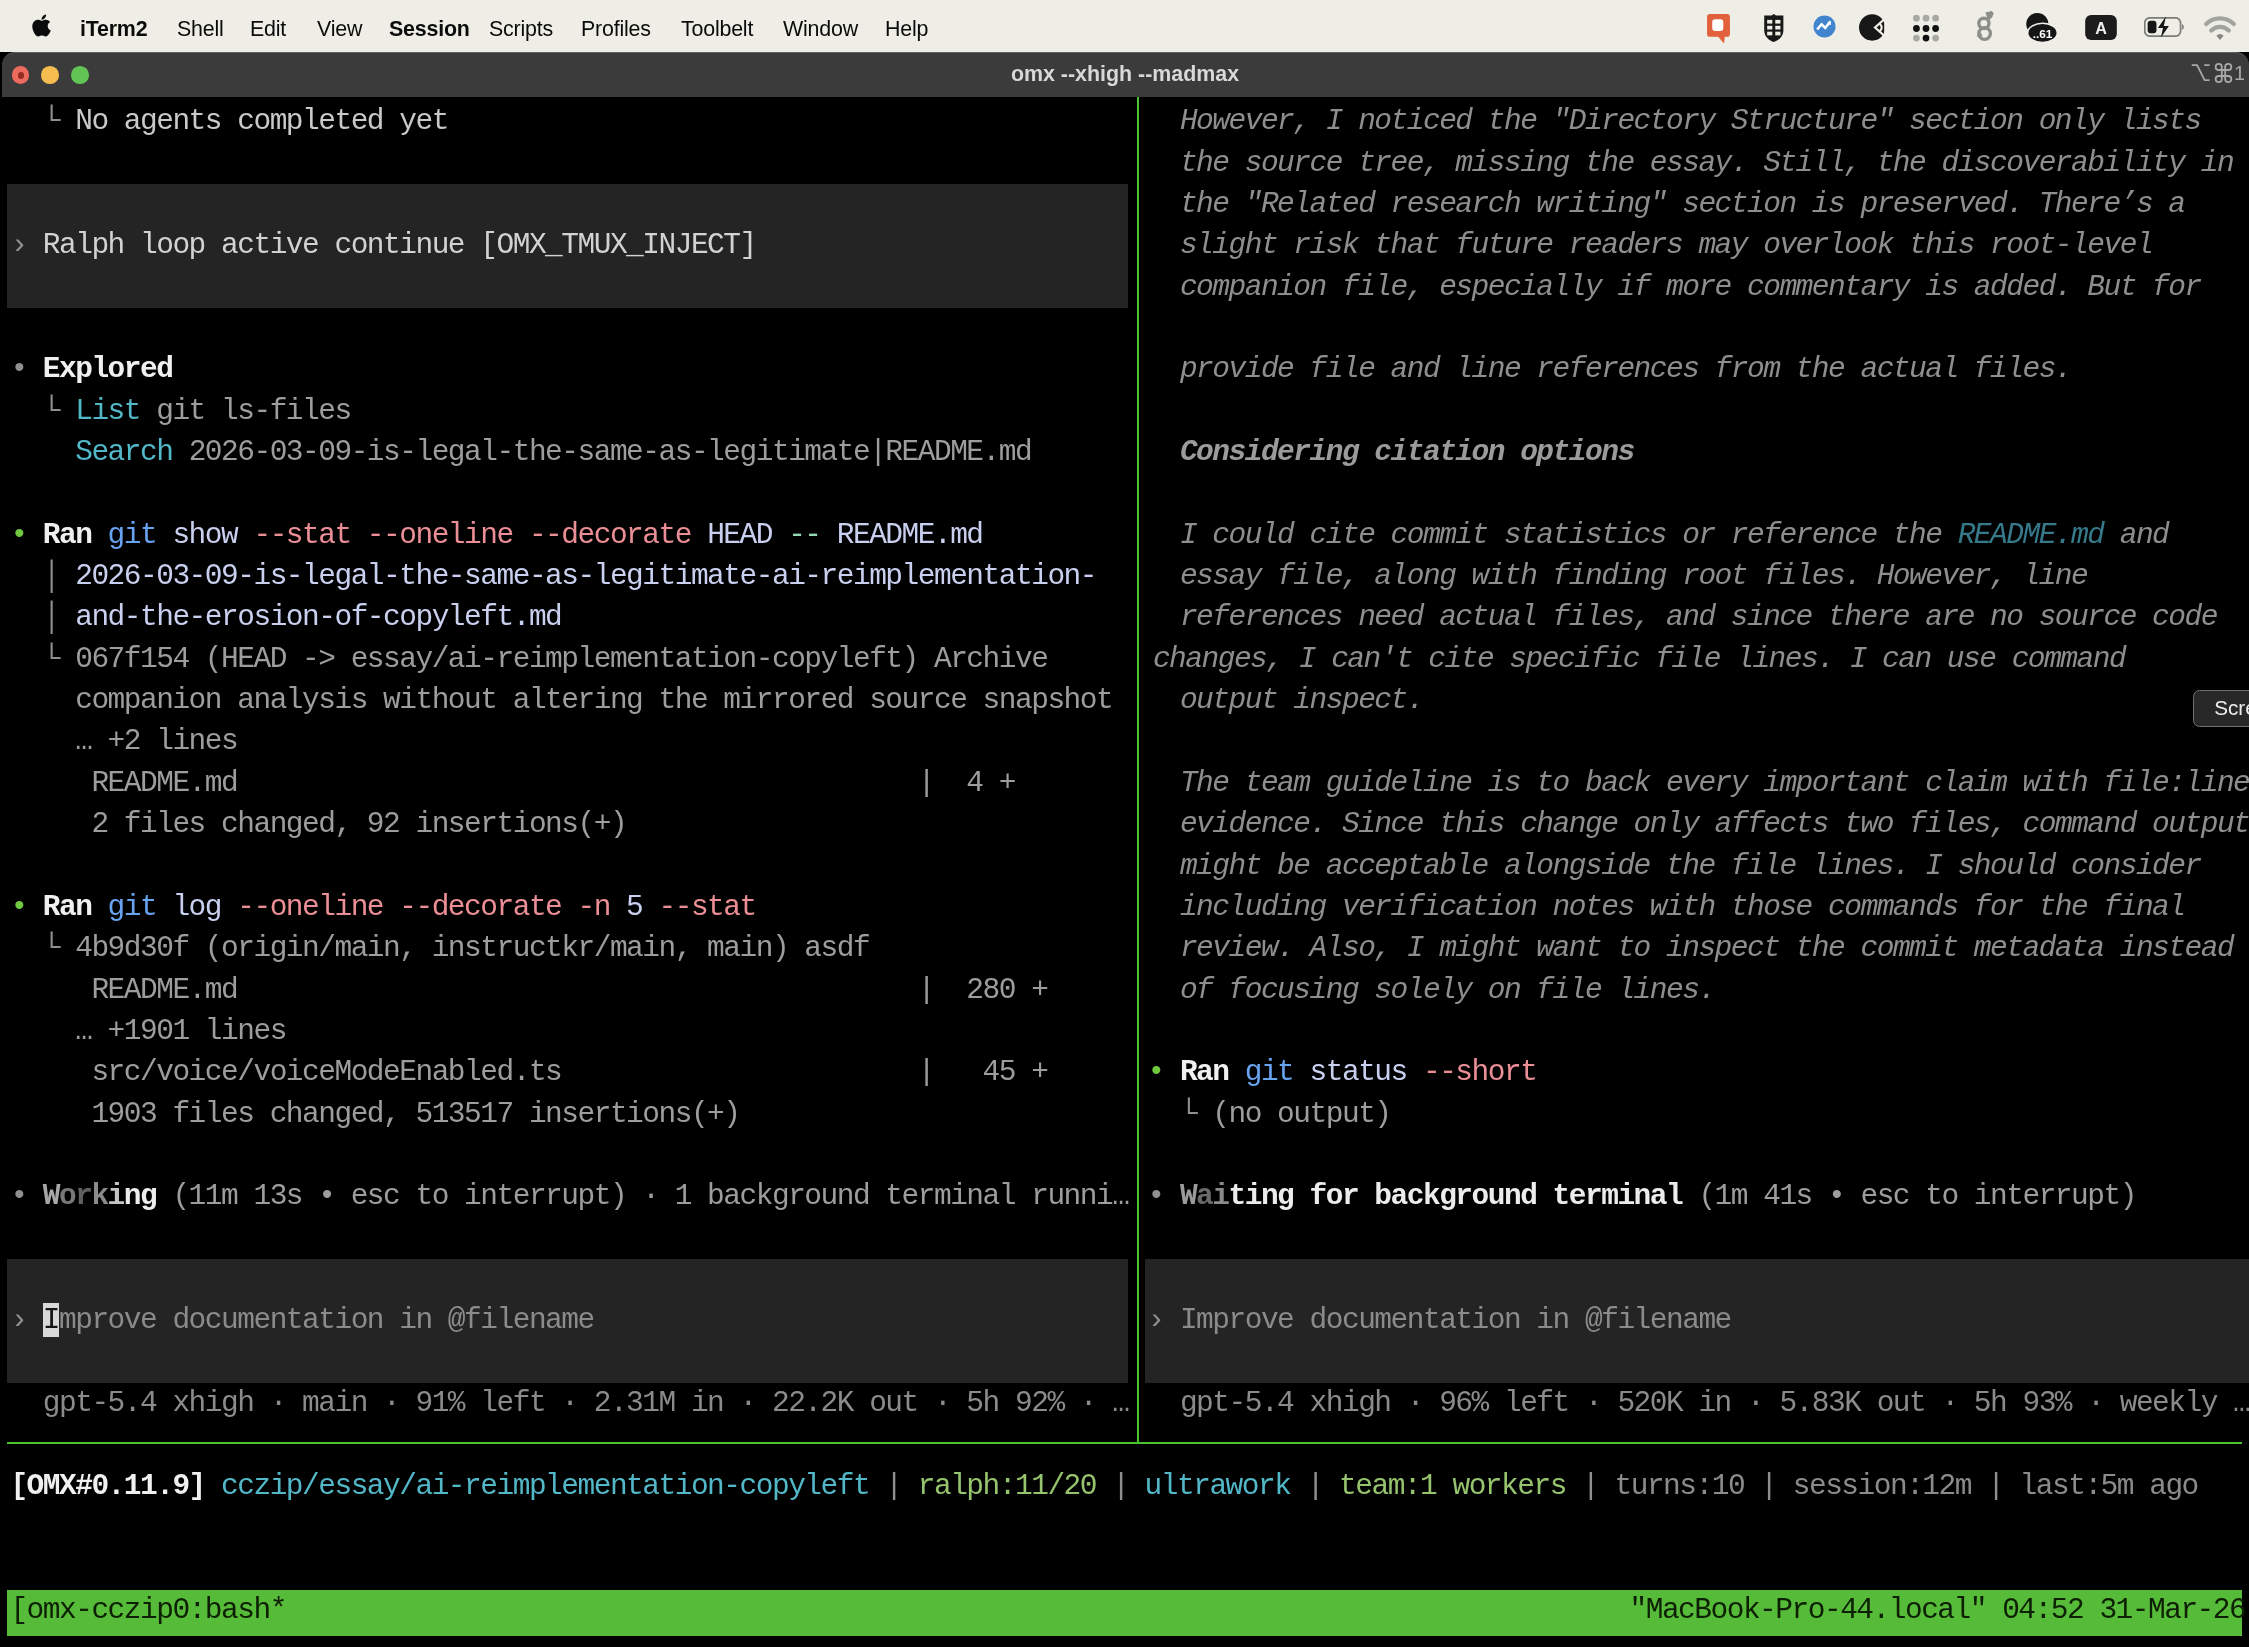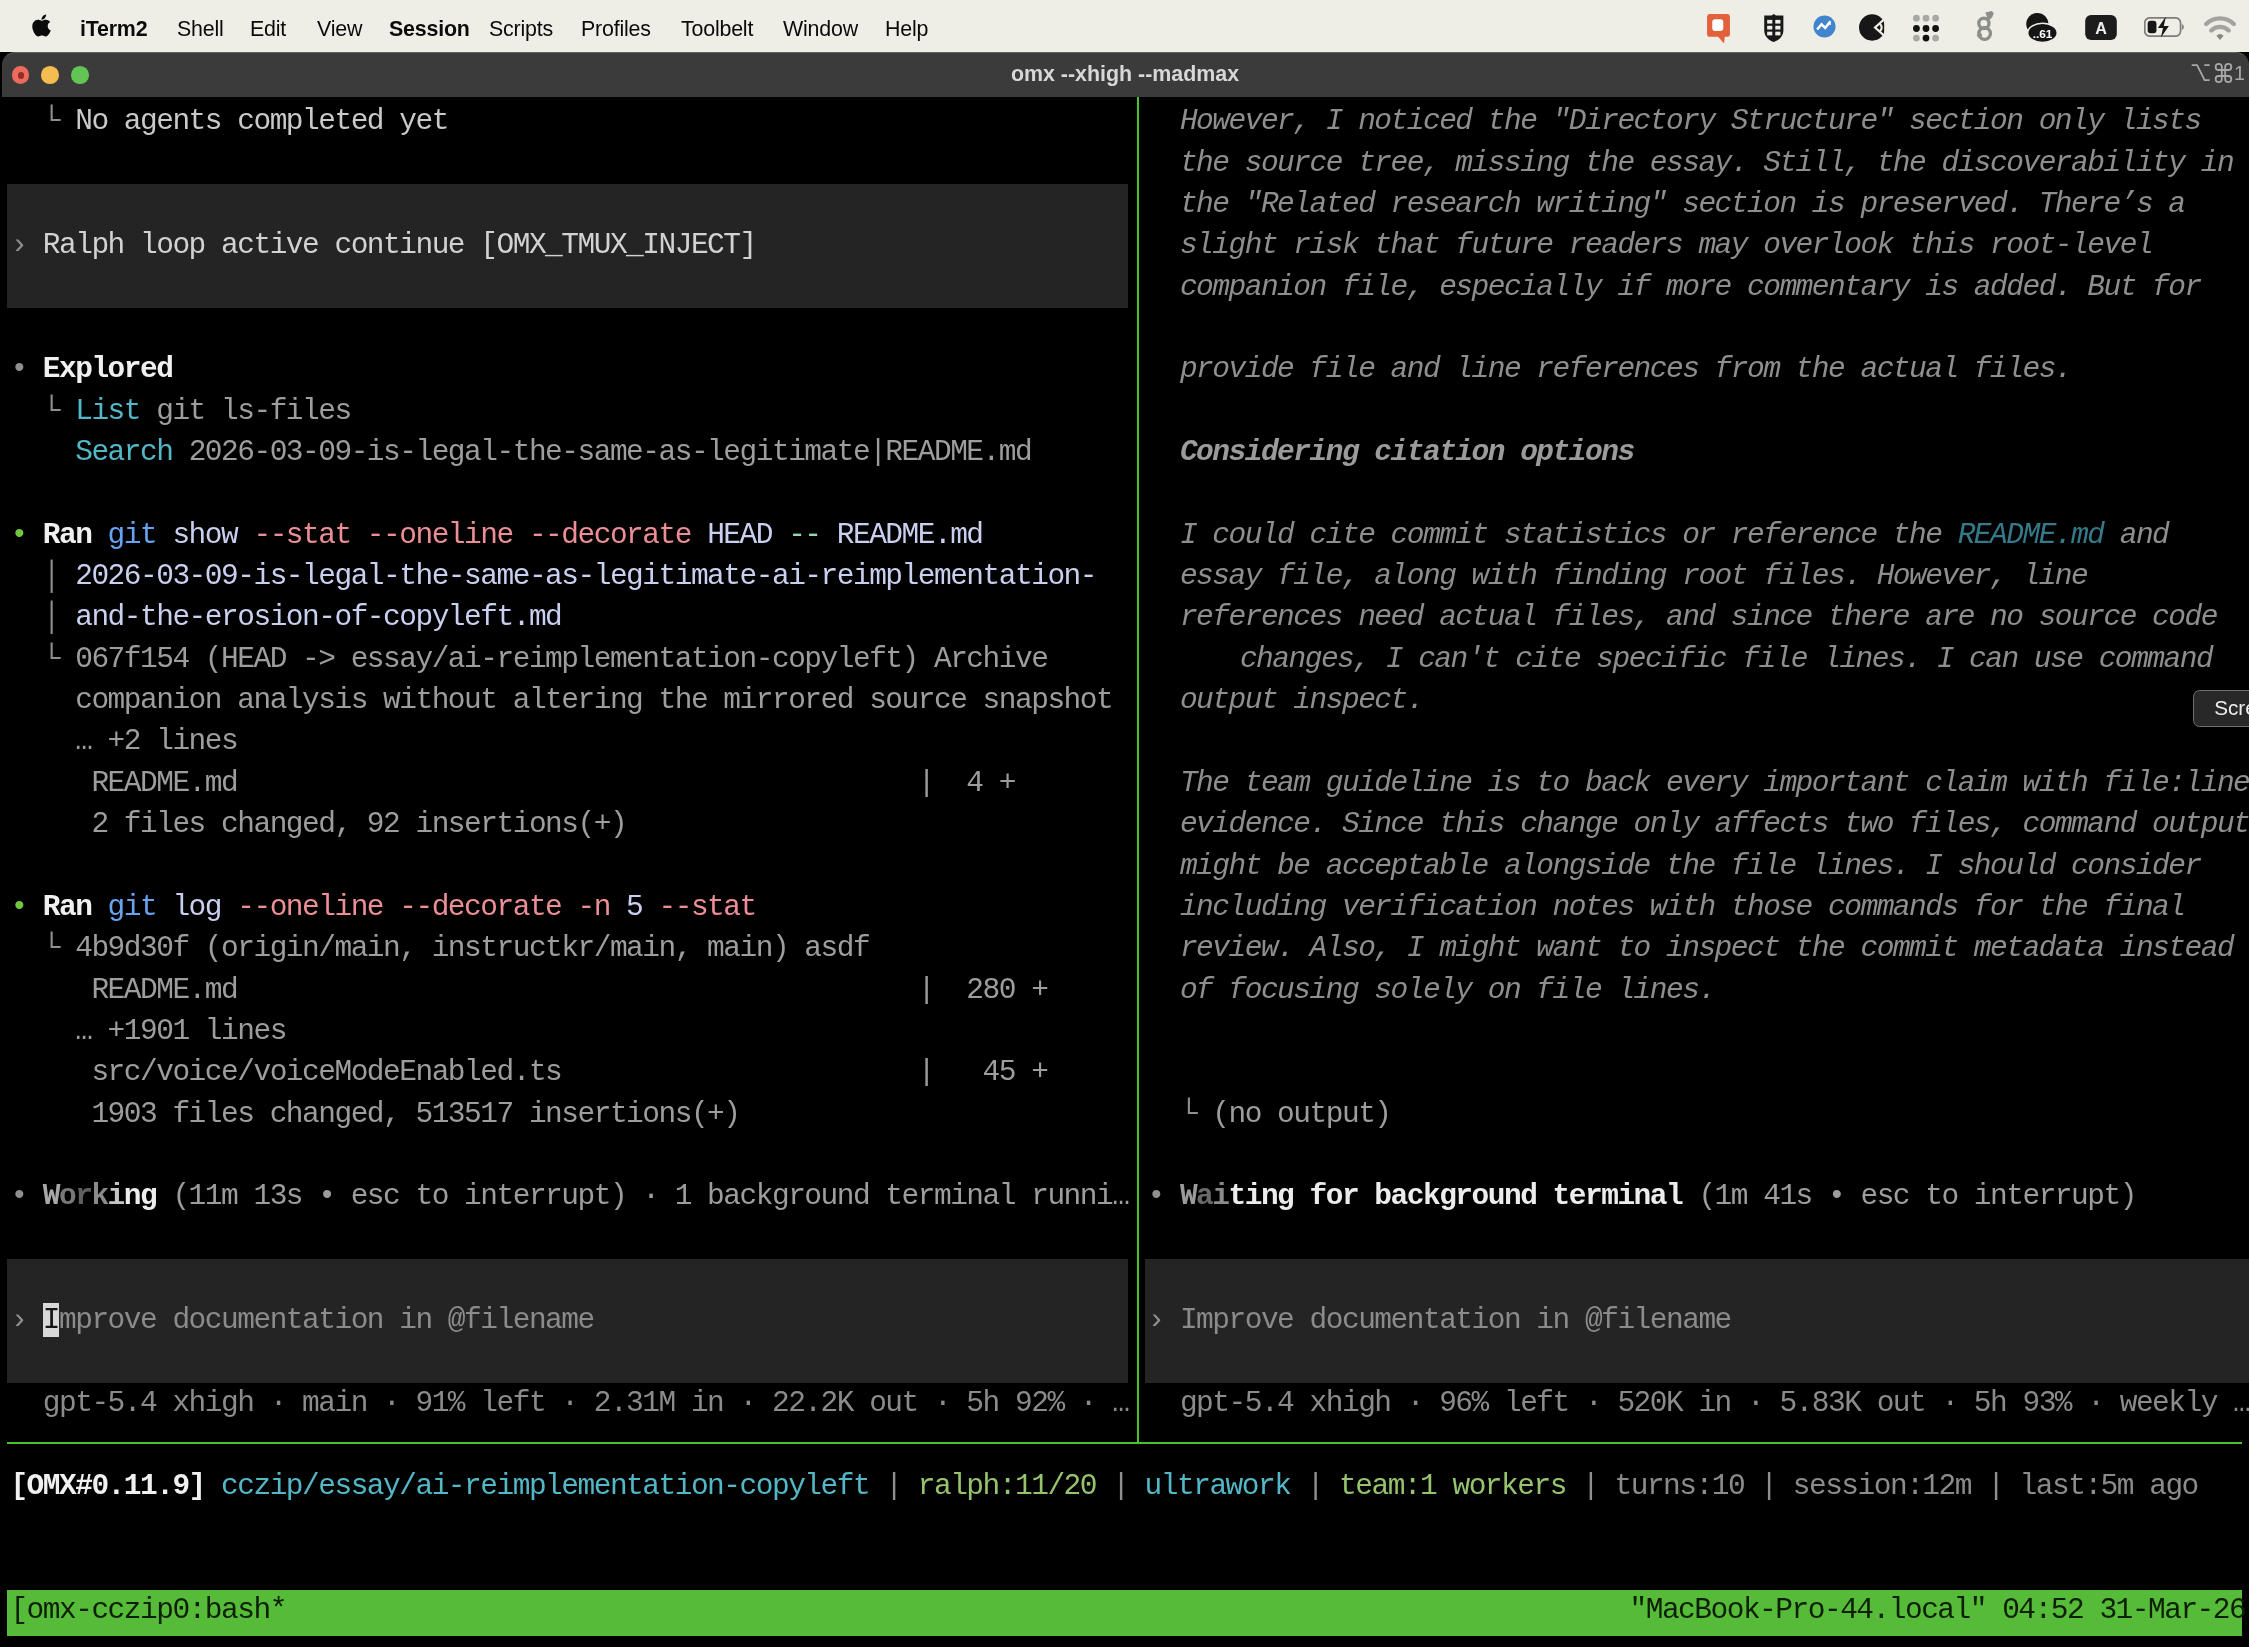--- a/index.html
+++ b/index.html
@@ -154,30 +154,31 @@
     <div class="r" style="left:8.9px;top:1286px">  <span class="st">gpt-5.4 xhigh · main · 91% left · 2.31M in · 22.2K out · 5h 92% · …</span></div>
     <div class="r" style="left:8.9px;top:1369px"><span class="w">[OMX#0.11.9]</span> <span class="cy">cczip/essay/ai-reimplementation-copyleft</span><span class="dim"> | </span><span class="gr">ralph:11/20</span><span class="dim"> | </span><span class="cy">ultrawork</span><span class="dim"> | </span><span class="gr">team:1 workers</span><span class="dim"> | </span><span class="st">turns:10</span><span class="dim"> | </span><span class="st">session:12m</span><span class="dim"> | </span><span class="st">last:5m ago</span></div>
     <div class="r" style="left:1146px;top:4.4px">  <span class="it">However, I noticed the "Directory Structure" section only lists</span></div>
     <div class="r" style="left:1146px;top:46px">  <span class="it">the source tree, missing the essay. Still, the discoverability in</span></div>
     <div class="r" style="left:1146px;top:87px">  <span class="it">the "Related research writing" section is preserved. There’s a</span></div>
     <div class="r" style="left:1146px;top:128px">  <span class="it">slight risk that future readers may overlook this root-level</span></div>
     <div class="r" style="left:1146px;top:170px">  <span class="it">companion file, especially if more commentary is added. But for</span></div>
     <div class="r" style="left:1146px;top:252px">  <span class="it">provide file and line references from the actual files.</span></div>
     <div class="r" style="left:1146px;top:459px">  <span class="it">essay file, along with finding root files. However, line</span></div>
     <div class="r" style="left:1146px;top:500px">  <span class="it">references need actual files, and since there are no source code</span></div>
-    <div class="r" style="left:1206px;top:542px">  <span class="it">changes, I can't cite specific file lines. I can use command</span></div>
+    <div class="r" style="left:1119px;top:542px">  <span class="it">changes, I can't cite specific file lines. I can use command</span></div>
     <div class="r" style="left:1146px;top:583px">  <span class="it">output inspect.</span></div>
     <div class="r" style="left:1146px;top:666px">  <span class="it">The team guideline is to back every important claim with file:line</span></div>
     <div class="r" style="left:1146px;top:707px">  <span class="it">evidence. Since this change only affects two files, command output</span></div>
     <div class="r" style="left:1146px;top:749px">  <span class="it">might be acceptable alongside the file lines. I should consider</span></div>
     <div class="r" style="left:1146px;top:790px">  <span class="it">including verification notes with those commands for the final</span></div>
     <div class="r" style="left:1146px;top:831px">  <span class="it">review. Also, I might want to inspect the commit metadata instead</span></div>
     <div class="r" style="left:1146px;top:873px">  <span class="it">of focusing solely on file lines.</span></div>
     <div class="r" style="left:1146px;top:335px">  <span class="itb">Considering citation options</span></div>
     <div class="r" style="left:1146px;top:418px">  <span class="it">I could cite commit statistics or reference the </span><span class="te" style="font-style:italic">README.md</span><span class="it"> and</span></div>
+    <div class="r" style="left:1146px;top:955px"><span class="gb">• </span><span class="w">Ran </span><span class="bl">git </span><span class="la">status </span><span class="sa">--short</span></div>
     <div class="r" style="left:1146px;top:997px"><span class="dim">  └ </span><span class="out">(no output)</span></div>
     <div class="r" style="left:1146px;top:1079px"><span class="dim">• </span><span class="w" style="color:#9a9a9a">W</span><span class="w" style="color:#6a6a6a">a</span><span class="w" style="color:#8a8a8a">i</span><span class="w" style="color:#ececec">ting for background terminal</span><span class="out"> (1m 41s • esc to interrupt)</span></div>
     <div class="r" style="left:1146px;top:1203px"><span class="dim">› </span><span class="st">Improve documentation in @filename</span></div>
     <div class="r" style="left:1146px;top:1286px">  <span class="st">gpt-5.4 xhigh · 96% left · 520K in · 5.83K out · 5h 93% · weekly …</span></div>
     <div class="r" style="left:8.9px;top:1493px;color:#0d2003">[omx-cczip0:bash*</div>
     <div class="r" style="left:1628px;top:1493px;color:#0d2003">"MacBook-Pro-44.local" 04:52 31-Mar-26</div>
     <div style="position:absolute;left:2191px;top:593px;width:96px;height:37px;background:#282828;border:1.5px solid #6f6f6f;border-radius:6.6px;color:#ededed;font-size:20.7px;line-height:34px;padding-left:20.7px;font-family:'Liberation Sans',sans-serif">Scre</div>
   </div>
 
 </body></html>

